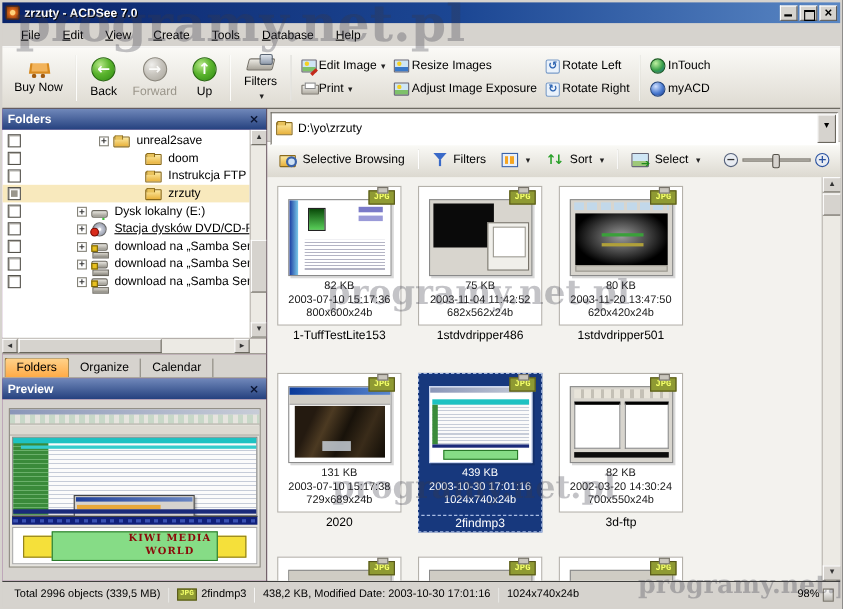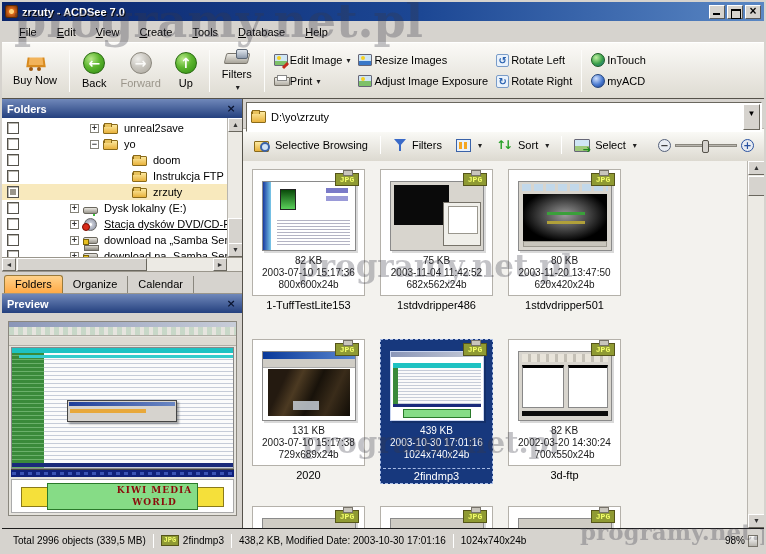--- a/index.html
+++ b/index.html
@@ -100,21 +100,21 @@
   .leftcol { width:241px; flex:none; display:flex; flex-direction:column; border-right:1px solid #55524a;
         background:#701a75; }
 
   .phead { height:19px; flex:none; display:flex; align-items:center; padding:0 5px;
         background:linear-gradient(180deg,#7088ba,#24407e); color:#fff; font-weight:bold; }
   .phead .ptitle { flex:1; }
   .pclose { width:12px; height:12px; color:#0a1430; font:bold 11px/11px "DejaVu Sans"; text-align:center; }
   .pclose::before { content:"×"; }
 
   
-  .treewrap { height:140px; flex:none; position:relative; background:#fff; overflow:hidden;
+  .treewrap { height:190px; flex:none; position:relative; background:#fff; overflow:hidden;
         border-bottom:1px solid #9a968c; }
   .tree { position:absolute; inset:0 15px 0 0; overflow:hidden; padding-top:2px;
         background:#fff; }
   .titem { height:16px; display:flex; align-items:center; white-space:nowrap; }
   .titem.sel { background:#f8e9bd; }
   .chkc { width:22px; flex:none; display:flex; justify-content:center; }
   .chk { width:12px; height:12px; border:1px solid #55534c; background:#fff; box-shadow:inset 1px 1px 0 #b8b5ae; }
   .chk.ind::after { content:""; display:block; width:6px; height:6px; margin:2px; background:#9a968c; }
   .indsp { flex:none; }
   .exp { width:9px; height:9px; flex:none; border:1px solid #848278; background:#fff;
@@ -420,29 +420,20 @@
               </span>
             <span class="indsp" style="width:66px"></span>
             <span class="exp plus"></span>
             <span class="fic fold"></span>
             <span class="tlabel">unreal2save</span>
           </div>
           <div class="titem">
             <span class="chkc">
                 <span class="chk"></span>
               </span>
-            <span class="indsp" style="width:66px"></span>
-            <span class="exp minus"></span>
-            <span class="fic fold"></span>
-            <span class="tlabel">yo</span>
-          </div>
-          <div class="titem">
-            <span class="chkc">
-                <span class="chk"></span>
-              </span>
             <span class="indsp" style="width:95px"></span>
             <span class="exp hid"></span>
             <span class="fic fold"></span>
             <span class="tlabel">doom</span>
           </div>
           <div class="titem">
             <span class="chkc">
                 <span class="chk"></span>
               </span>
             <span class="indsp" style="width:95px"></span>

